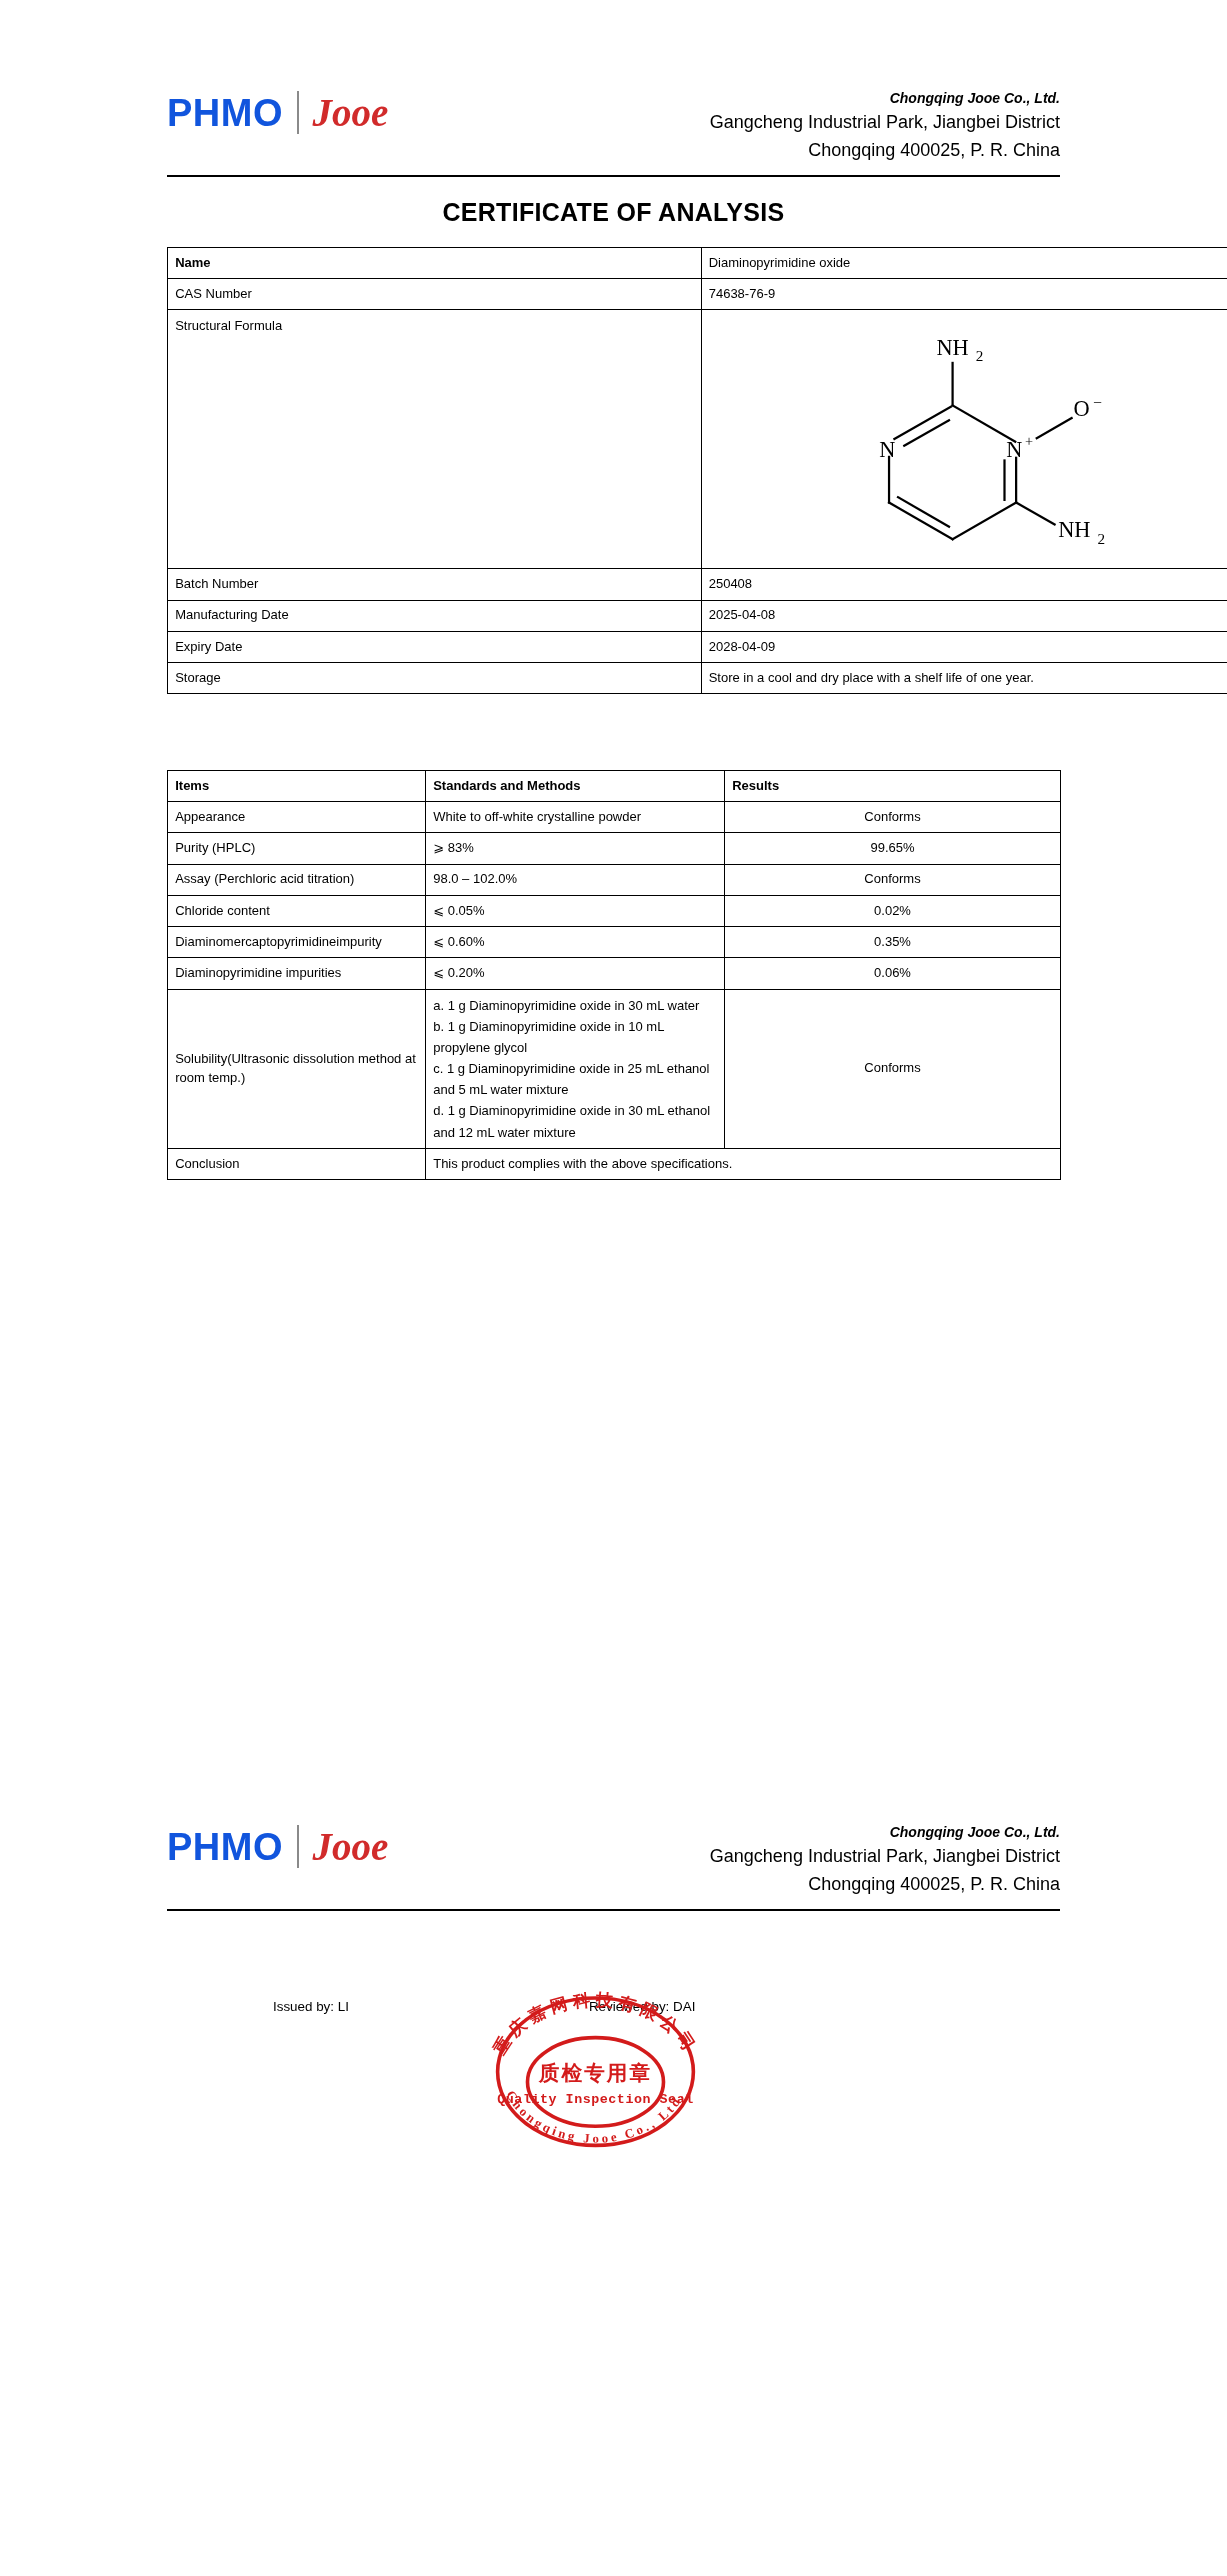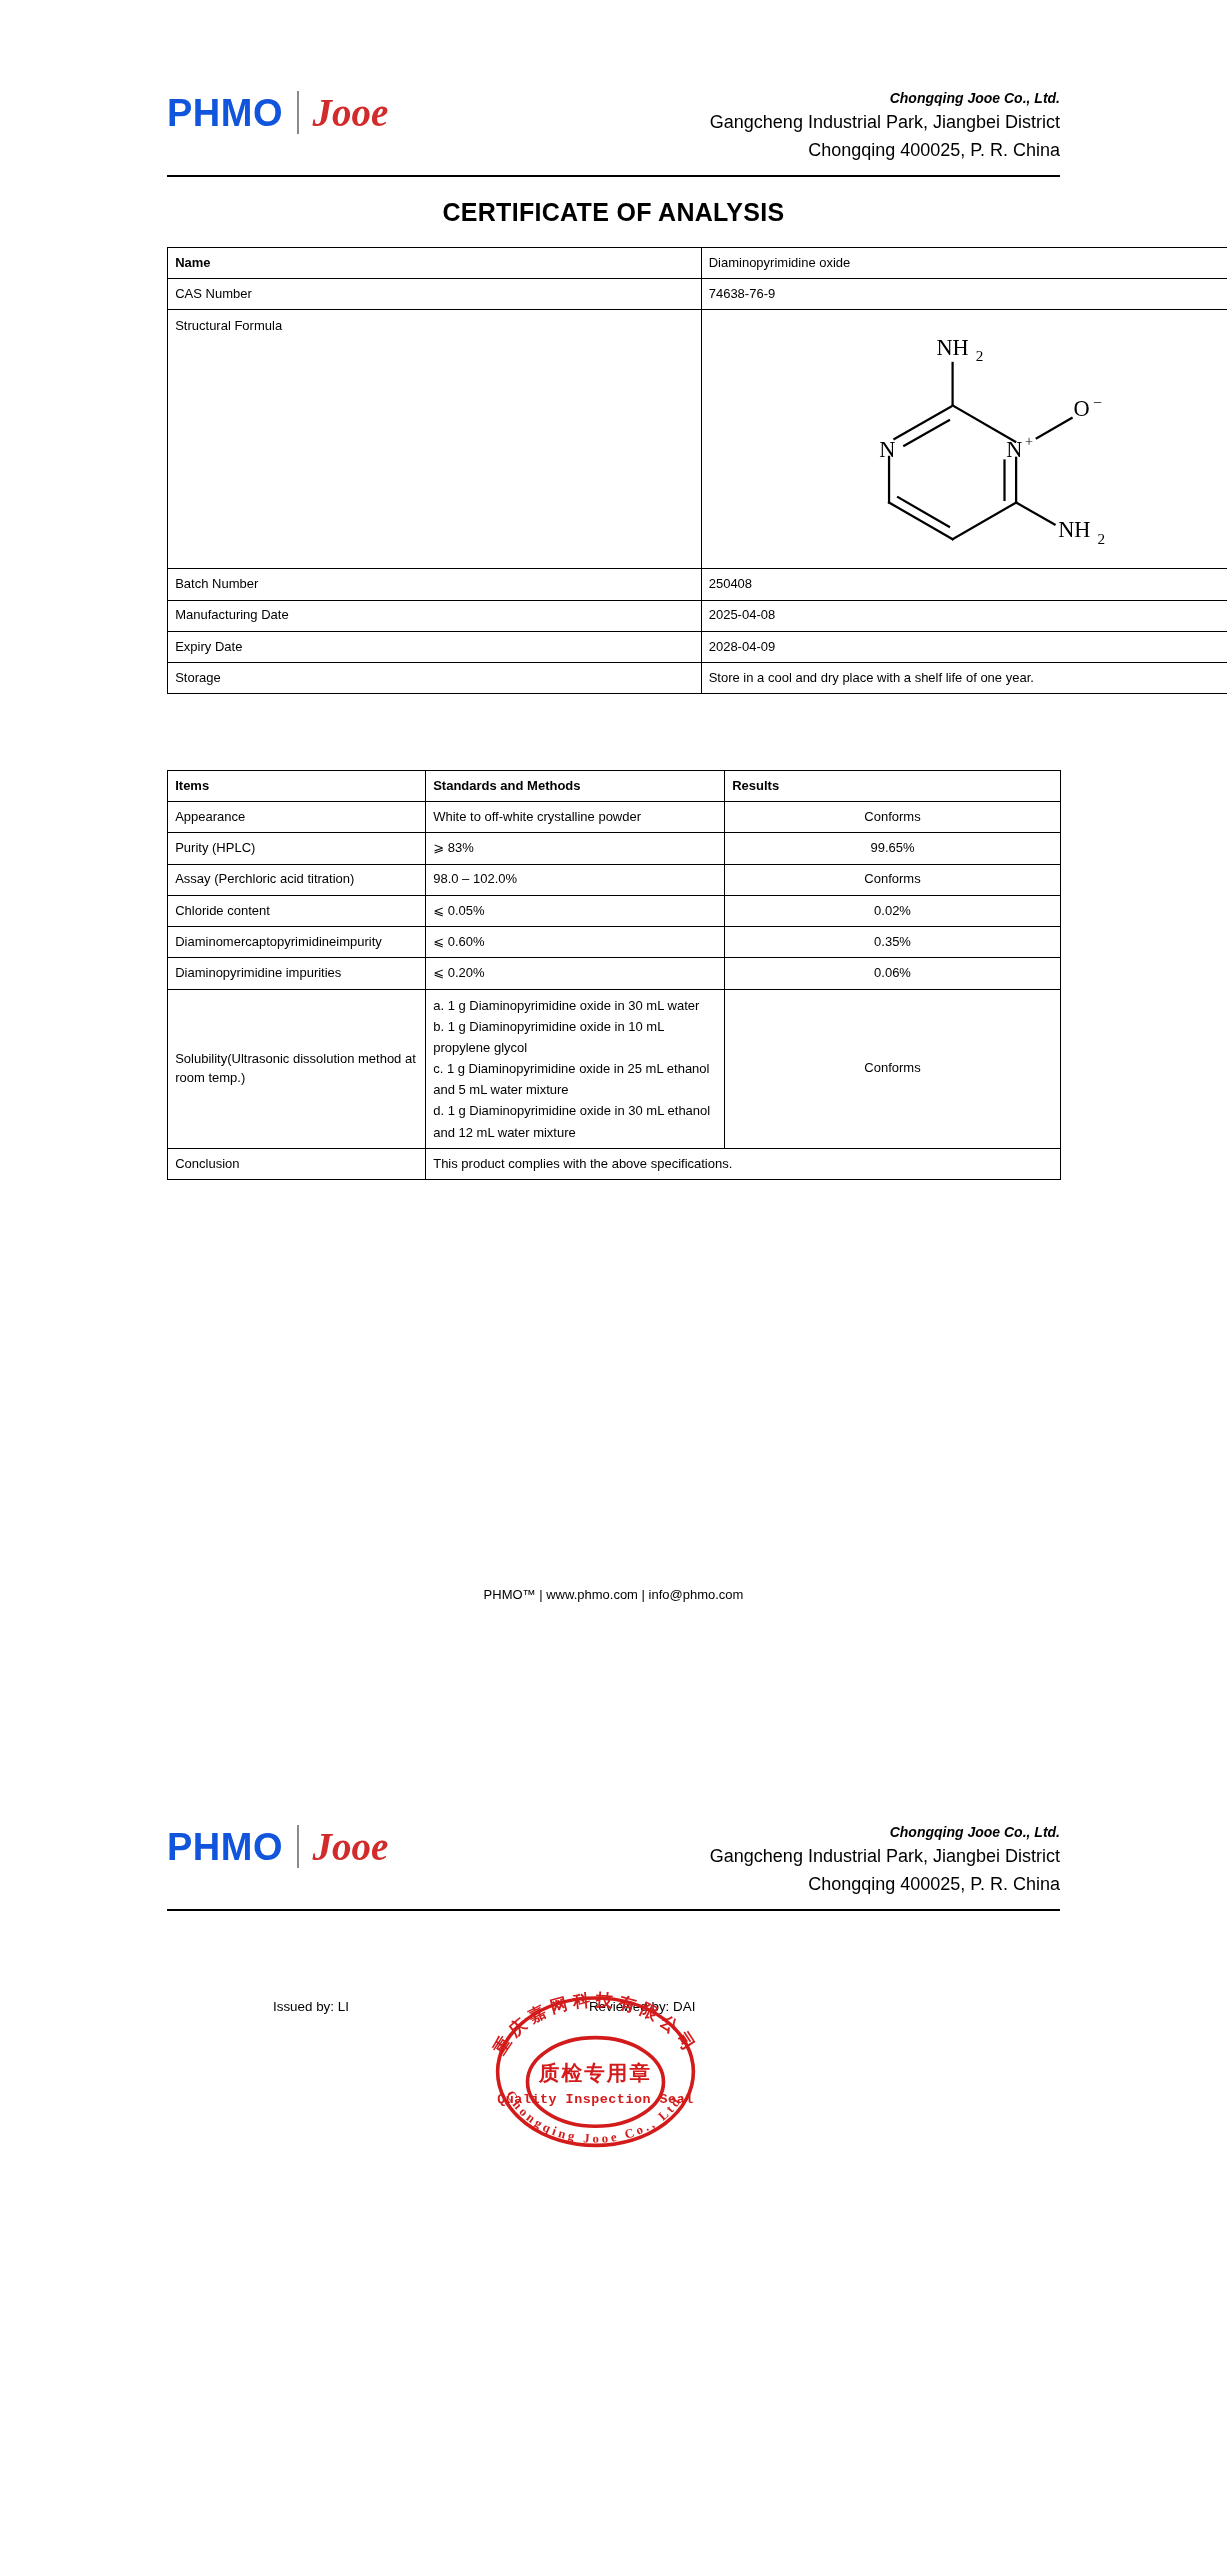--- a/index.html
+++ b/index.html
@@ -332,21 +332,20 @@
       </td>
       <td class="sol-res">Conforms</td>
     </tr>
     <tr>
       <td>Conclusion</td>
       <td colspan="2">This product complies with the above specifications.</td>
     </tr>
   </tbody>
     </table>
 
-  <div class="page-footer" style="top:1587px;">PHMO™ | www.phmo.com | info@phmo.com</div>
 </div>
 
 <div class="page">
 
   <div class="letterhead" style="top:77px;">
     <div class="lh-inner">
       <div class="logo">
         <span class="logo-phmo" style="color:#1155DD">PHMO</span>
         <span class="logo-div"></span>
         <span class="logo-jooe" style="color:#D12B2B">Jooe</span>

